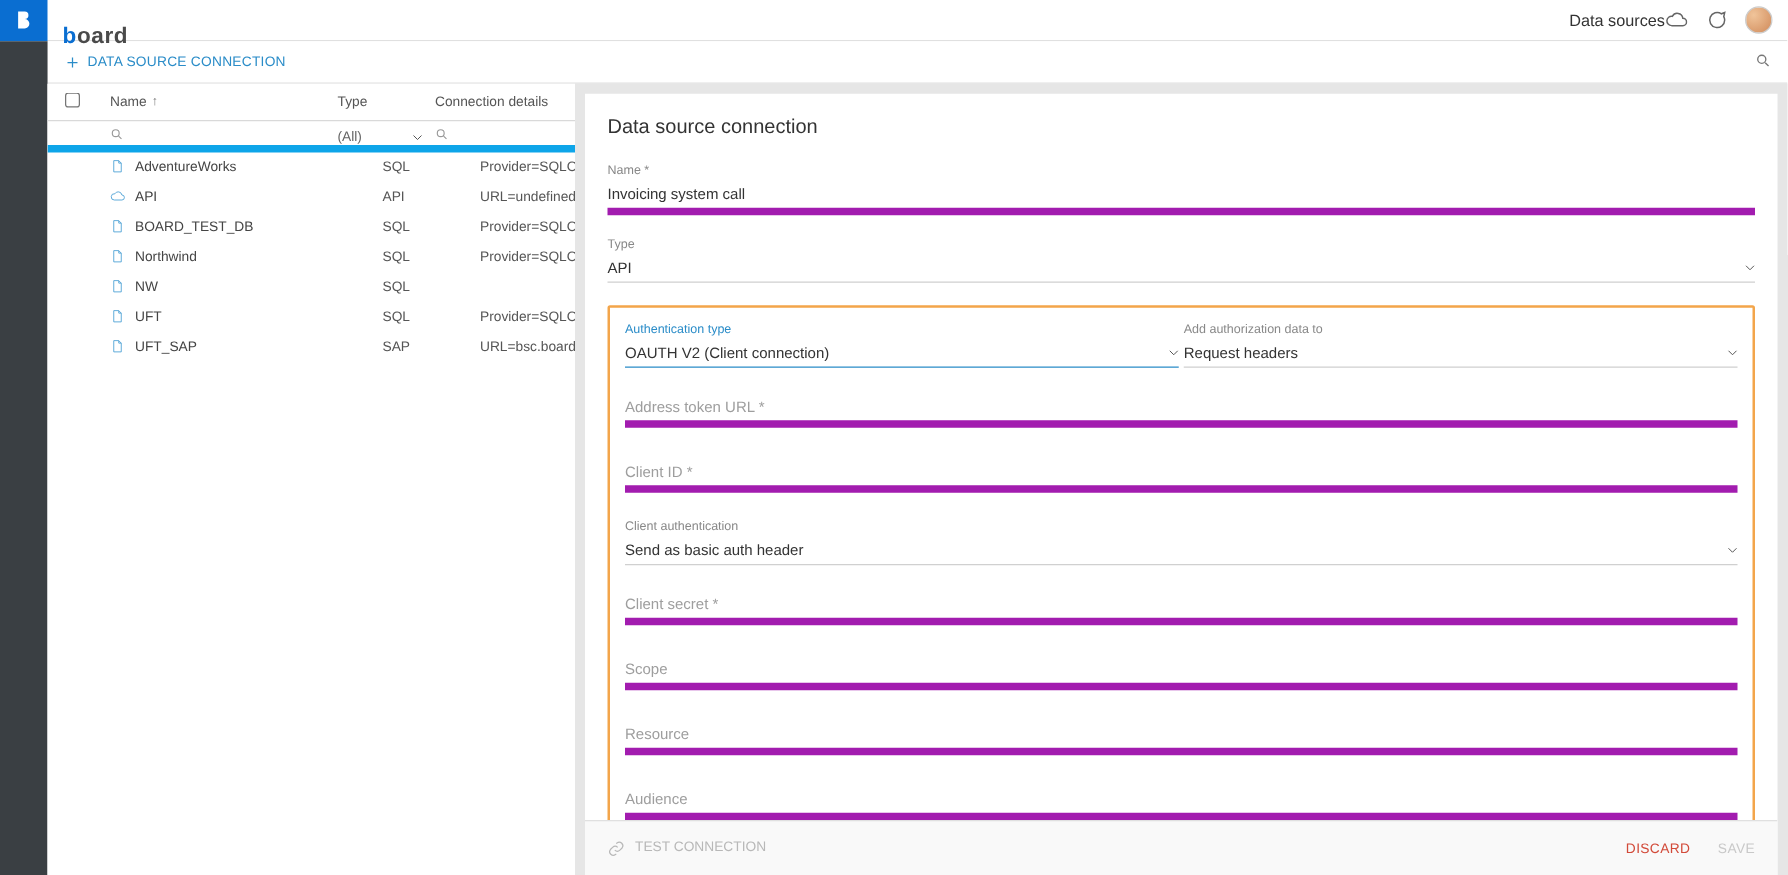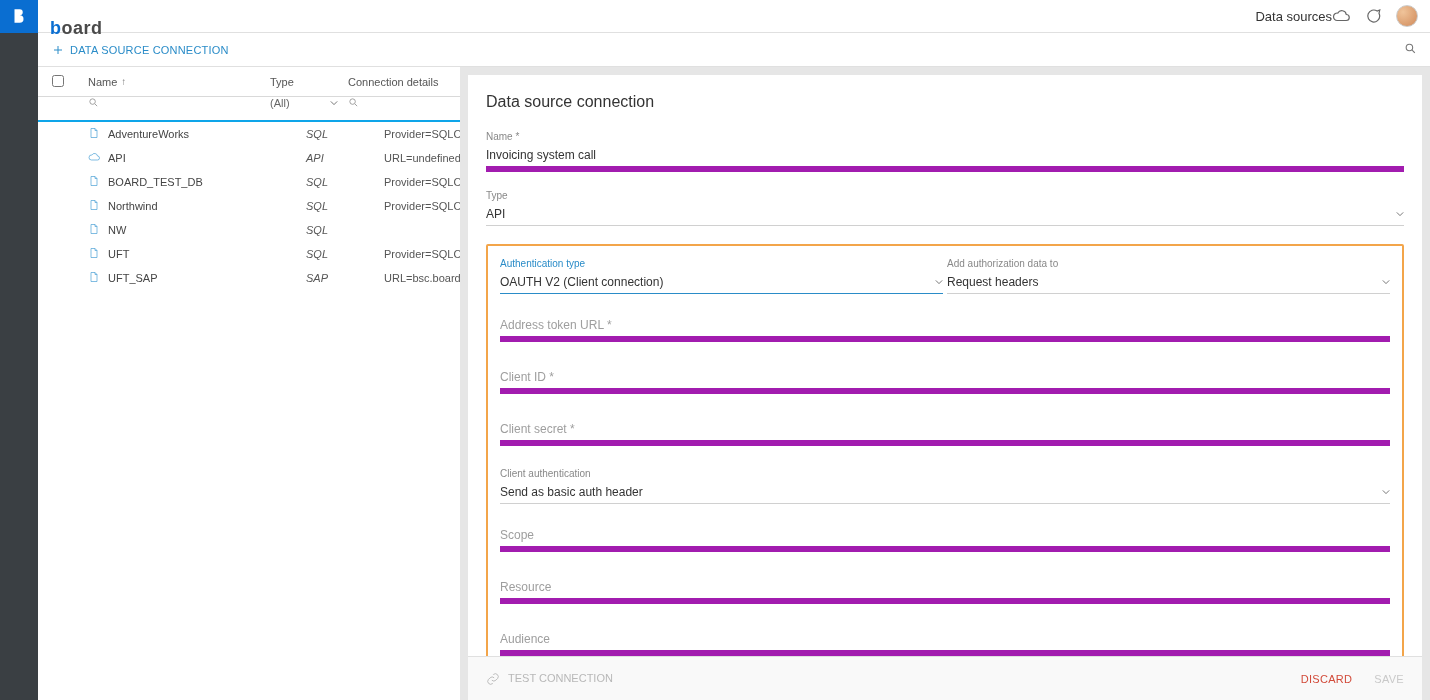--- a/index.html
+++ b/index.html
@@ -35,29 +35,29 @@
 .content { position: absolute; left: 38px; right: 0; top: 67px; bottom: 0; display: flex; }
 
 
 .table-area { flex: 0 0 422px; background: #fff; overflow: hidden; }
 .table-head { display: flex; align-items: center; height: 30px; border-bottom: 1px solid #d9d9d9; font-size: 11px; color: #555; }
 .cell-chk { width: 40px; text-align: center; }
 .cell-name { width: 192px; padding-left: 10px; display: flex; align-items: center; gap: 4px; }
 .cell-type { width: 78px; }
 .cell-det { flex: 1; }
 .sort-arrow { font-size: 10px; color: #777; }
-.filter-row { display: flex; align-items: flex-start; height: 25px; border-bottom: 2px solid #0ea5e9; font-size: 11px; color: #666; }
+.filter-row { display: flex; align-items: flex-end; height: 25px; border-bottom: 6px solid #0ea5e9; font-size: 11px; color: #666; }
 .filter-row .cell-name svg, .filter-row .cell-det svg { width: 11px; height: 11px; stroke: #999; fill: none; }
 .filter-row .cell-type { display: flex; align-items: center; justify-content: space-between; padding-right: 10px; }
 .filter-row .cell-type span { font-size: 11px; }
 .filter-row .cell-type svg { width: 8px; height: 8px; }
 .data-row { display: flex; align-items: center; height: 24px; font-size: 11px; color: #444; }
 .data-row .cell-name { display: flex; align-items: center; gap: 8px; padding-left: 50px; width: 268px; }
 .data-row .cell-name svg { width: 12px; height: 12px; flex: 0 0 12px; }
-.data-row .cell-type { width: 78px; color: #555; font-style: italic; }
+.data-row .cell-type { width: 78px; color: #555; }
 .data-row .cell-det { white-space: nowrap; overflow: hidden; color: #555; }
 input[type=checkbox] { width: 12px; height: 12px; }
 
 
 .right-outer { flex: 1; background: #e6e6e6; padding: 8px 8px 0 8px; display: flex; flex-direction: column; }
 .right-panel { flex: 1; background: #fff; display: flex; flex-direction: column; overflow: hidden; }
 .panel-body { flex: 1; overflow-y: auto; padding: 18px 18px 8px 18px; }
 .panel-title { font-size: 16px; color: #333; margin-bottom: 20px; }
 
 .field { margin-bottom: 18px; }
@@ -291,35 +291,35 @@
               </div>
             </div>
           </div>
 
           <div class="field floating">
             <input class="finput" placeholder="Address token URL *" style="">
           </div>
           <div class="field floating">
             <input class="finput" placeholder="Client ID *" style="">
           </div>
-          <div class="field floating">
-            <input class="finput" placeholder="Client secret *" style="">
-          </div>
-
           <div class="field">
             <span class="flabel">Client authentication</span>
             <div class="fselect">
               <span>Send as basic auth header</span>
               <svg viewBox="0 0 10 10">
                   <path d="M1 3l4 4 4-4" fill="none" stroke="#555"></path>
                 </svg>
             </div>
           </div>
 
           <div class="field floating">
+            <input class="finput" placeholder="Client secret *" style="">
+          </div>
+
+          <div class="field floating">
             <input class="finput" placeholder="Scope" style="">
           </div>
           <div class="field floating">
             <input class="finput" placeholder="Resource" style="">
           </div>
           <div class="field floating">
             <input class="finput" placeholder="Audience" style="">
           </div>
         </div>
 

